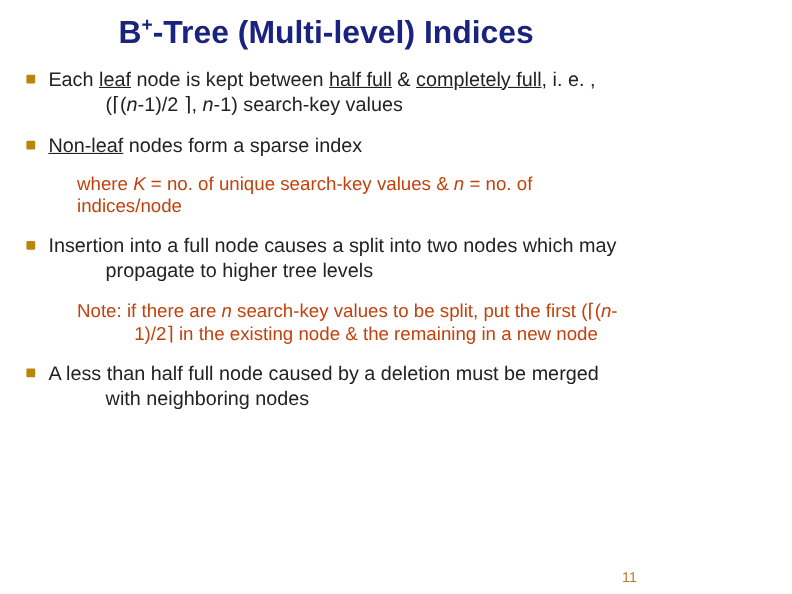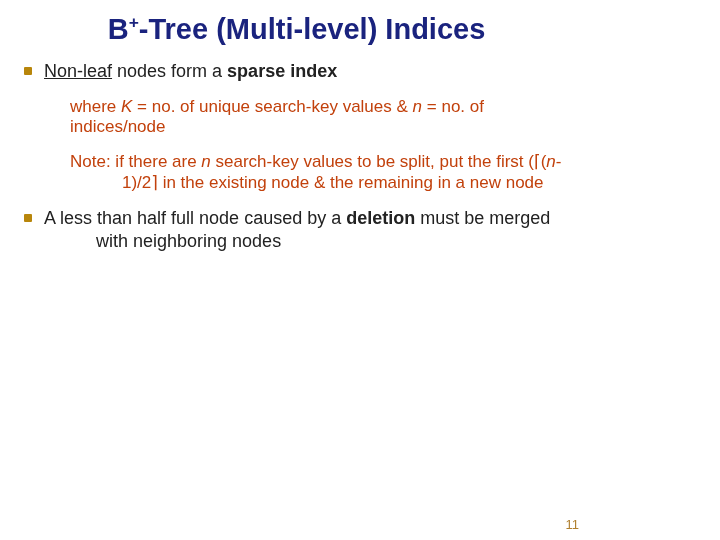--- a/index.html
+++ b/index.html
@@ -74,36 +74,44 @@
     color: #b08030;
   }
   .ceil-l, .ceil-r {
     font-family: "Cambria Math", "Times New Roman", serif;
   }
   .subscript {
     font-size: 0.7em;
     vertical-align: sub;
   }
   .u { text-decoration: underline; }
-  b { font-weight: bold; margin-top: 25px; }
+  b { font-weight: normal; margin-top: 25px; }
   i { font-style: italic; }
 </style>
 </head>
 <body>
 
 <div class="slide">
   <h1 class="title">B<sup>+</sup>-Tree (Multi-level) Indices</h1>
 
   <ul class="top">
     <li>
+      <span>Each <span class="u">leaf</span> node is kept between <span class="u">half full</span> &amp; <span class="u">completely full</span>, i. e. , <span class="cont">(<span class="ceil-l">⌈</span>(<i>n</i>-1)/2 <span class="ceil-r">⌉</span>, <i>n</i>-1) search-key values</span></span>
+    </li>
+    <li>
       <span><span class="u">Non-leaf</span> nodes form a <b>sparse index</b></span>
     </li>
   </ul>
   <div class="sub">where <i>K</i> = no. of unique search-key values &amp; <i>n</i> = no. of indices/node</div>
 
+  <ul class="top">
+    <li>
+      <span><b>Insertion</b> into a full node causes a split into two nodes which may <span class="cont">propagate to higher tree levels</span></span>
+    </li>
+  </ul>
   <div class="sub"><span class="note-italic">Note</span>: if there are <i>n</i> search-key values to be split, put the first (<span class="ceil-l">⌈</span>(<i>n</i>-<span class="cont">1)/2<span class="ceil-r">⌉</span> in the existing node &amp; the remaining in a new node</span></div>
 
   <ul class="top">
     <li>
       <span>A less than half full node caused by a <b>deletion</b> must be merged <span class="cont">with neighboring nodes</span></span>
     </li>
   </ul>
 
   <div class="page-num">11</div>
 </div>

